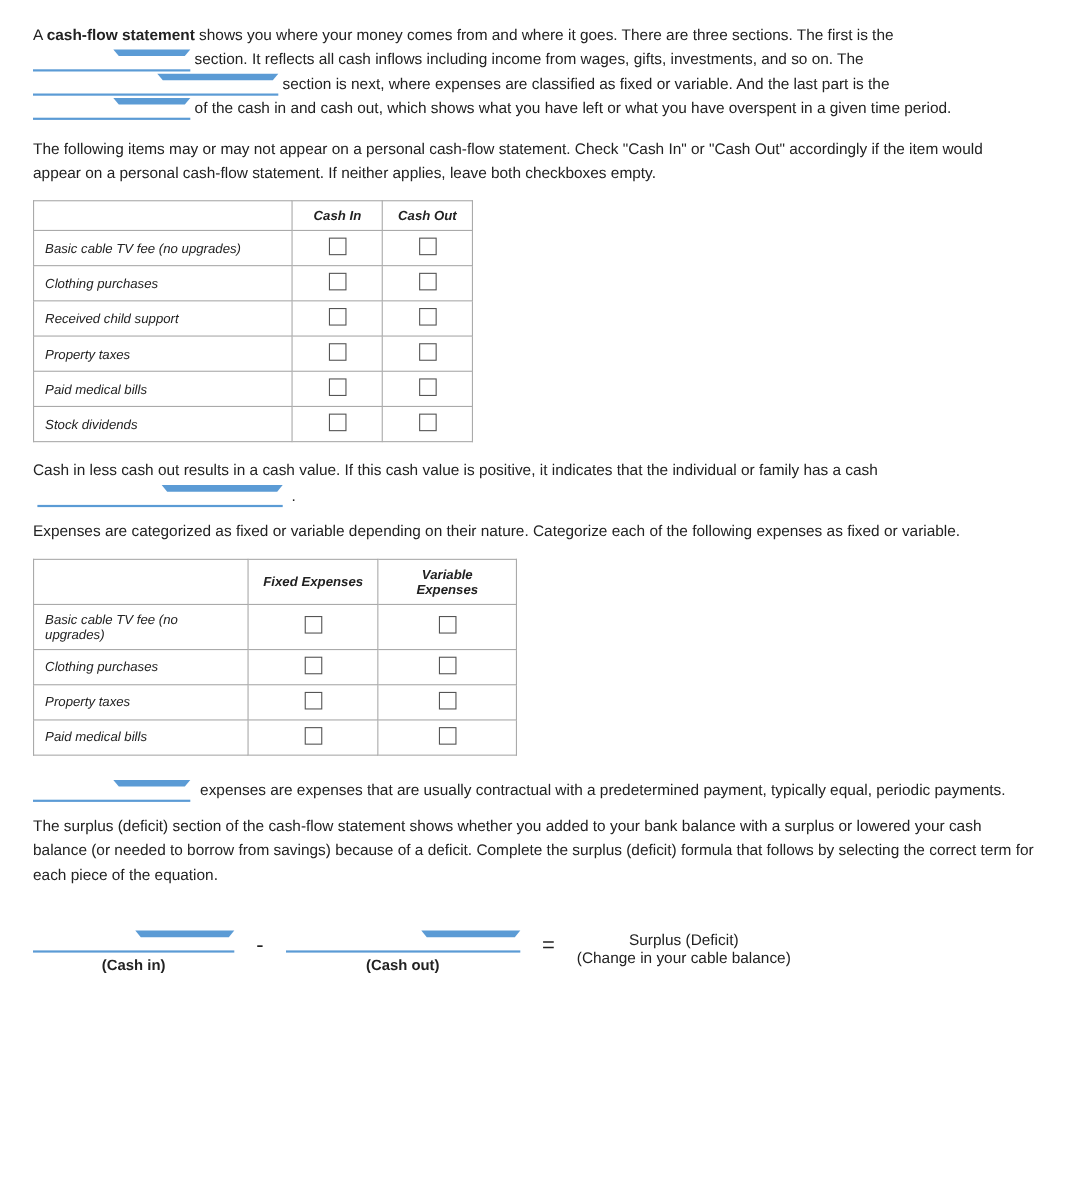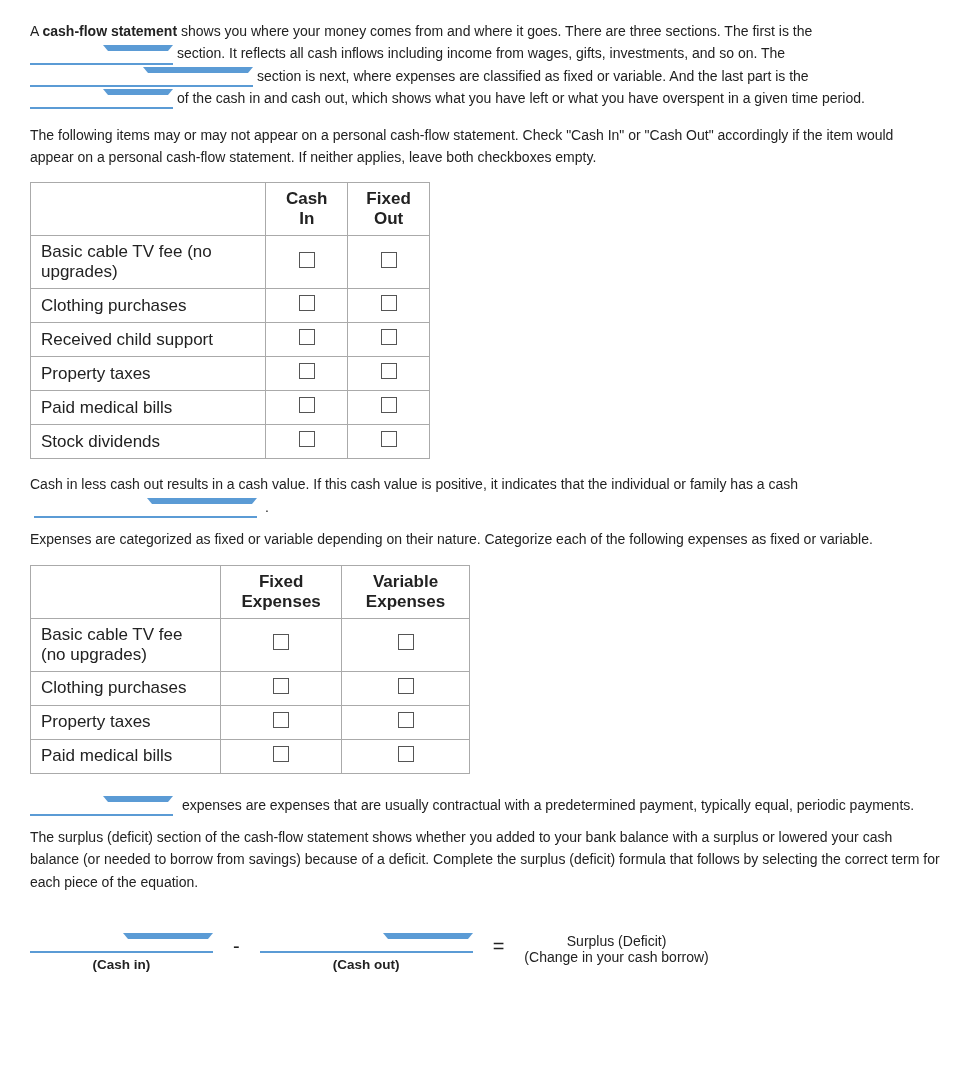--- a/index.html
+++ b/index.html
@@ -41,21 +41,22 @@
 
     table {
       border-collapse: collapse;
       margin-bottom: 14px;
     }
     table.cash-table { width: 400px; }
     table.expense-table { width: 440px; }
     th, td {
       border: 1px solid #aaa;
       padding: 6px 10px;
-      font-size: 17px;
+      font-size: 12px;
+      font-style: italic;
     }
     th { font-weight: bold; text-align: center; }
     td:first-child { text-align: left; }
 
     .checkbox-cell {
       display: inline-block;
       width: 16px;
       height: 16px;
       border: 1px solid #555;
       background: #fff;
@@ -126,21 +127,21 @@
   <span>of the cash in and cash out, which shows what you have left or what you have overspent in a given time period.</span>
 </p>
 
 <p>The following items may or may not appear on a personal cash-flow statement. Check "Cash In" or "Cash Out" accordingly if the item would appear on a personal cash-flow statement. If neither applies, leave both checkboxes empty.</p>
 
 <table class="cash-table">
   <thead>
     <tr>
       <th style="width:230px; border:1px solid #aaa;"></th>
       <th style="width:80px;">Cash In</th>
-      <th style="width:80px;">Fixed Out</th>
+      <th style="width:80px;">Cash Out</th>
     </tr>
   </thead>
   <tbody id="cash-table-body">
       <tr>
         <td>Basic cable TV fee (no upgrades)</td>
         <td style="text-align: center;"><span class="checkbox-cell"></span></td>
         <td style="text-align: center;"><span class="checkbox-cell"></span></td>
       </tr>
       <tr>
         <td>Clothing purchases</td>
@@ -245,15 +246,15 @@
     <div class="eq-label">(Cash out)</div>
   </div>
 
   <div class="eq-item">
     <div class="eq-operator" style="margin-top:0;">=</div>
     <div style="height:24px;"></div>
   </div>
 
   <div class="eq-item">
     <div class="eq-result top">Surplus (Deficit)</div>
-    <div class="eq-result bottom">(Change in your cash borrow)</div>
+    <div class="eq-result bottom">(Change in your cable balance)</div>
   </div>
 </div>
 
 </body></html>

